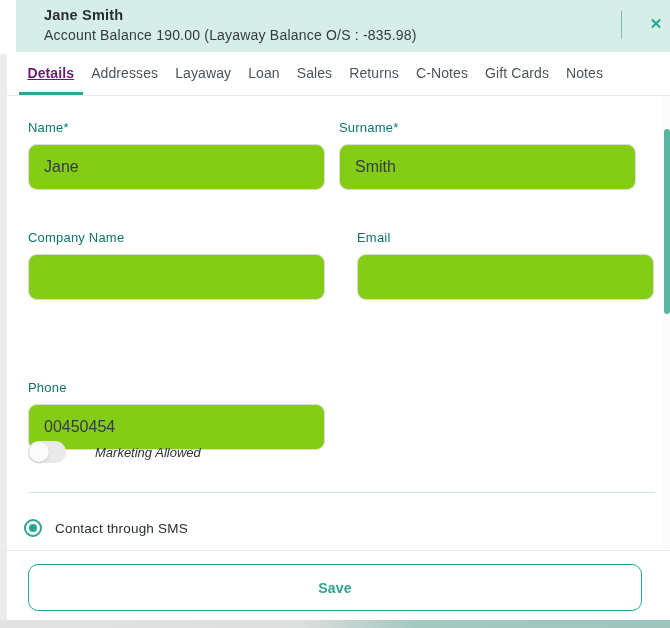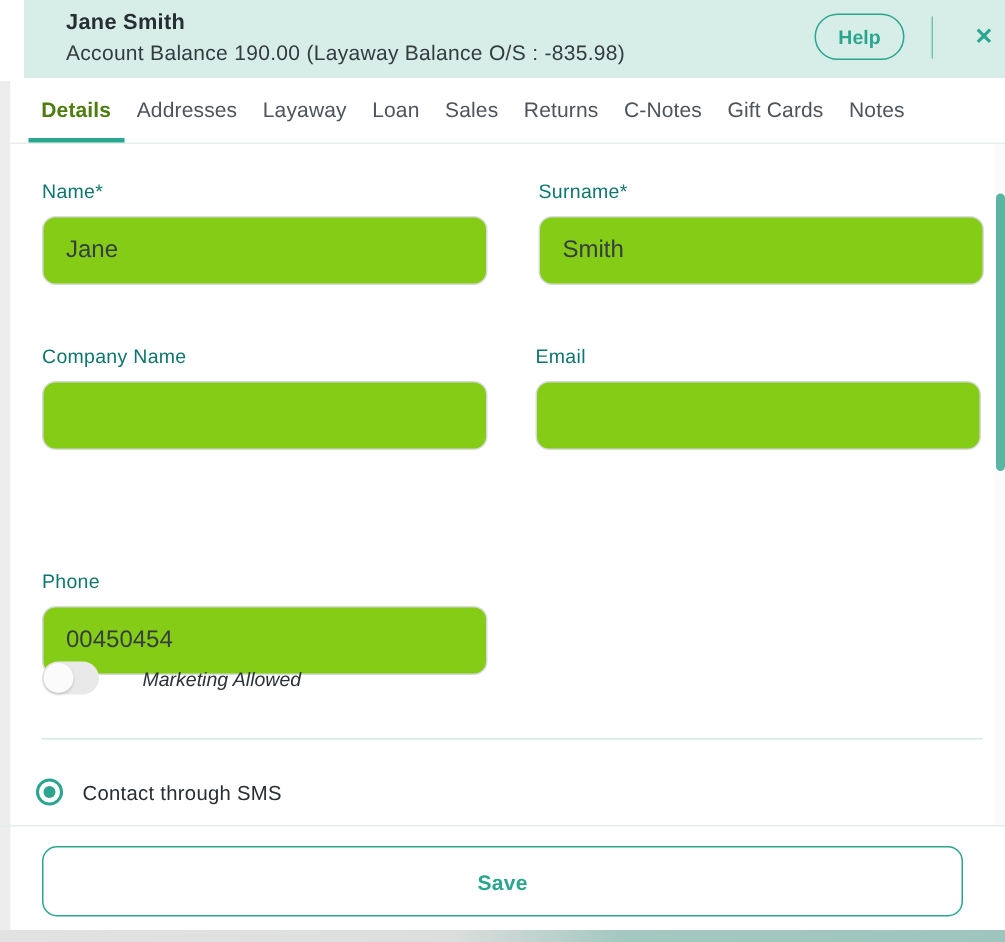--- a/index.html
+++ b/index.html
@@ -31,33 +31,33 @@
   .bottom-strip { position:absolute; left:0; top:620px; width:670px; height:8px;
     background:linear-gradient(to right,#e2e2e2 0%,#dcdedd 45%,#a3c8c0 62%,#9ec5bd 100%); }
 
   
   .tabs { position:absolute; left:7px; top:54px; width:663px; height:42px;
     background:#ffffff; border-bottom:1px solid #e4efec; display:flex;
     align-items:stretch; padding-left:12px; }
   .tab { display:flex; align-items:center; padding:0 8.5px; font-size:14px;
     color:#4d545b; cursor:pointer; border-bottom:3px solid transparent;
     letter-spacing:.1px; }
-  .tab.active { color:#4d7c0f; font-weight:bold; border-bottom-color:#2aa58f; }
+  .tab.active { color:#701a75; font-weight:bold; border-bottom-color:#2aa58f;text-decoration:underline; }
 
   
   .content { position:absolute; left:7px; top:96px; width:657px; height:454px;
     background:#ffffff; }
   .field { position:absolute; width:297px; }
   .field-label { font-size:13px; color:#0f766e; letter-spacing:.2px; }
   .field input { display:block; margin-top:9px; width:297px; height:46px;
     border:1px solid #d8dadb; border-radius:9px; padding:0 15px;
     font-size:16px; color:#363d42; background:#84cc16; outline:none;
     font-family:"Liberation Sans", sans-serif; }
   .f-name     { left:21px;  top:24px; }
-  .f-surname  { left:352px; top:24px; }
+  .f-surname  { left:332px; top:24px; }
   .f-company  { left:21px;  top:134px; }
   .f-email    { left:350px; top:134px; }
   .f-phone    { left:21px;  top:240px;margin-top:44px; }
 
   
   .toggle-row { position:absolute; left:21px; top:344px; height:24px;
     display:flex; align-items:center;font-style:italic; }
   .toggle { width:38px; height:22px; border-radius:11px; background:#e9e9e9;
     position:relative; cursor:pointer; }
   .toggle-knob { position:absolute; left:1px; top:1px; width:20px; height:20px;
@@ -94,21 +94,20 @@
     height:185px; border-radius:3px; background:#5ab5a3; cursor:grab; }
 </style>
 </head>
 <body>
 
 <div class="page">
 
   <div class="header">
     <div class="customer-name">Jane Smith</div>
     <div class="balance-line">Account Balance 190.00 (Layaway Balance O/S : -835.98)</div>
-    <button class="help-btn">Help</button>
     <div class="header-vdivider"></div>
     <div class="close-btn">✕</div>
   </div>
 
   <div class="left-strip"></div>
   <div class="bottom-strip"></div>
 
   <div class="tabs">
     <div class="tab active">Details</div>
     <div class="tab">Addresses</div>

